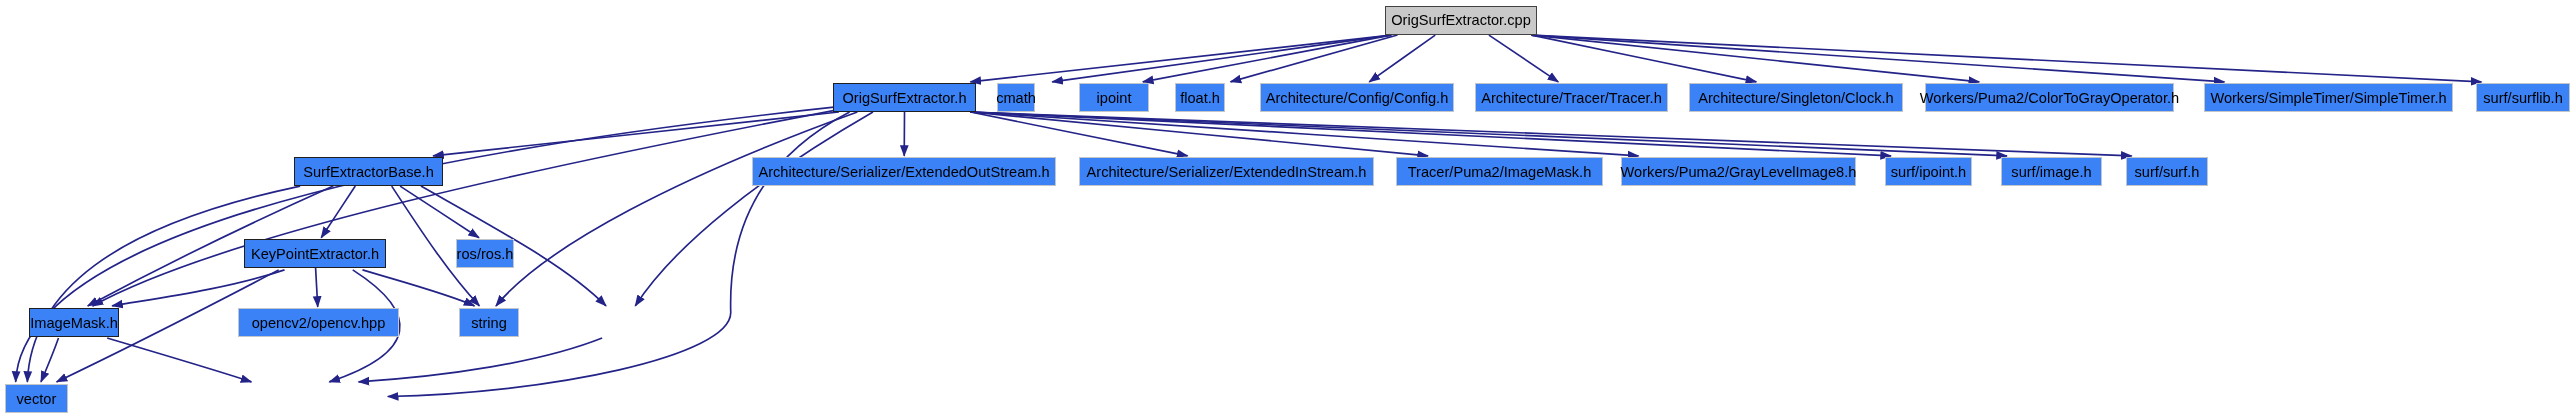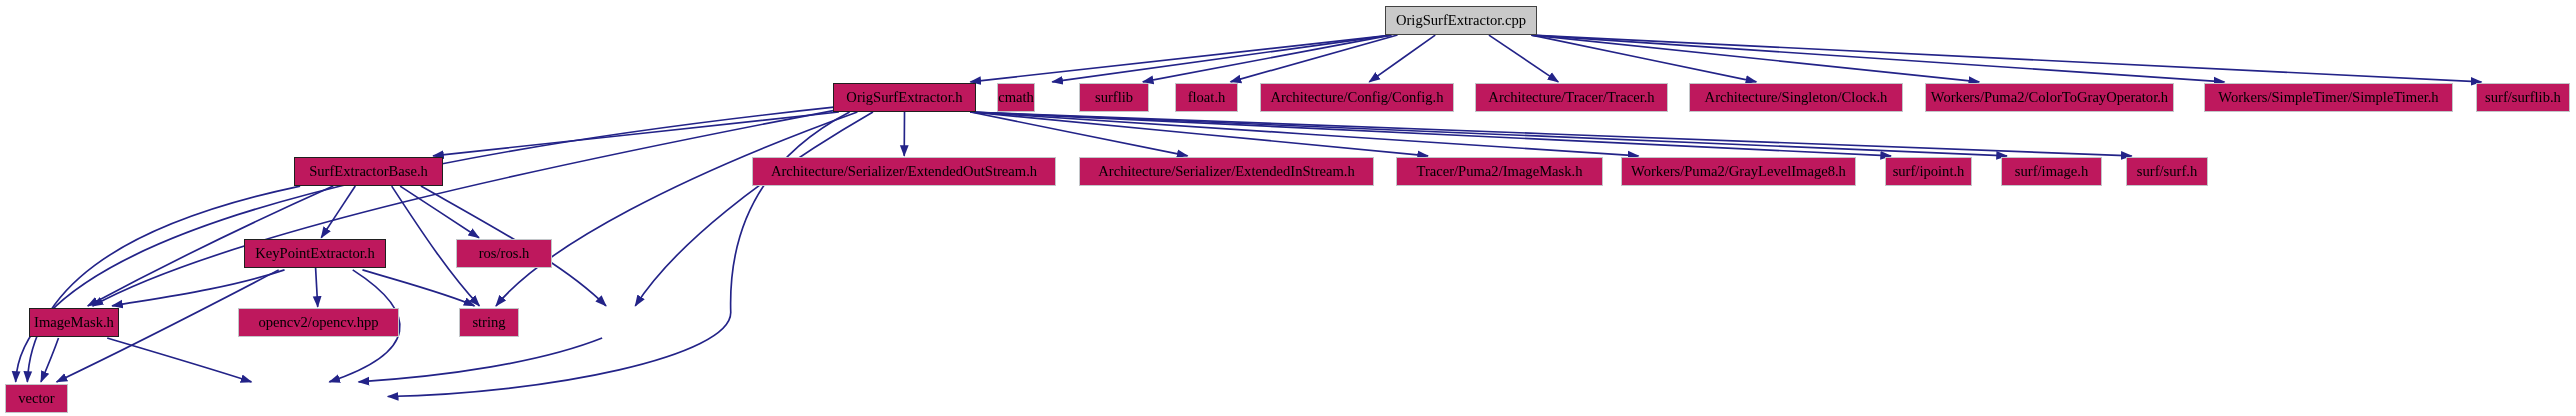--- a/index.html
+++ b/index.html
@@ -3,27 +3,27 @@
 <meta charset="utf-8">
 <style>
   :root{
     --edge:#232388; --node-border:#c2c6c9; --linked-border:#1f1f1f;
     --main-fill:#c9c9c9; --main-border:#424242; --text:#000; --bg:#fff;
   }
   html,body{margin:0;padding:0;background:var(--bg);}
   #graph{position:relative;width:2576px;height:416px;background:var(--bg);
          font-family:"Liberation Sans","DejaVu Sans",sans-serif;overflow:hidden;}
   #edges{position:absolute;left:0;top:0;width:2576px;height:416px;}
-  .node{position:absolute;height:29px;box-sizing:border-box;background:#be185d;
+  .node{position:absolute;height:29px;box-sizing:border-box;background:#3b82f6;
         border:1px solid var(--node-border);color:var(--text);
         display:flex;align-items:center;justify-content:center;
         font-size:14.6px;white-space:nowrap;z-index:2;}
   .node.linked{border:1.5px solid var(--linked-border);}
   .node.main{background:var(--main-fill);border:1.9px solid var(--main-border);font-weight:400;}
-  .node span{padding:0 21px;font-family:Liberation Serif, serif;}
+  .node span{padding:0 21px;}
 </style>
 </head>
 <body>
 
 <div id="graph">
   <svg id="edges" width="2576" height="416" viewBox="0 0 2644 427">
     <defs>
       <marker id="arrow" markerUnits="userSpaceOnUse" markerWidth="13" markerHeight="10" refX="11" refY="5" orient="auto">
         <path d="M0,0.5 L12,5 L0,9.5 z" fill="#232388"></path>
       </marker>
@@ -71,23 +71,23 @@
       <span>OrigSurfExtractor.cpp</span>
     </div>
 
   <div class="node linked" style="left:833px;top:83px;width:143px">
       <span>OrigSurfExtractor.h</span>
     </div>
   <div class="node plain" style="left:997px;top:83px;width:38px">
       <span>cmath</span>
     </div>
   <div class="node plain" style="left:1079px;top:83px;width:70px">
-      <span>surflib</span>
+      <span>ipoint</span>
     </div>
-  <div class="node plain" style="left:1175px;top:83px;width:63px">
+  <div class="node plain" style="left:1175px;top:83px;width:50px">
       <span>float.h</span>
     </div>
   <div class="node plain" style="left:1475px;top:83px;width:193px">
       <span>Architecture/Tracer/Tracer.h</span>
     </div>
   <div class="node plain" style="left:1260px;top:83px;width:194px">
       <span>Architecture/Config/Config.h</span>
     </div>
   <div class="node plain" style="left:1689px;top:83px;width:214px">
       <span>Architecture/Singleton/Clock.h</span>
@@ -123,21 +123,21 @@
   <div class="node plain" style="left:2001px;top:157px;width:101px">
       <span>surf/image.h</span>
     </div>
   <div class="node plain" style="left:2126px;top:157px;width:82px">
       <span>surf/surf.h</span>
     </div>
 
   <div class="node linked" style="left:244px;top:239px;width:142px">
       <span>KeyPointExtractor.h</span>
     </div>
-  <div class="node plain" style="left:456px;top:239px;width:96px">
+  <div class="node plain" style="left:456px;top:239px;width:58px">
       <span>ros/ros.h</span>
     </div>
 
   <div class="node linked" style="left:29px;top:308px;width:90px">
       <span>ImageMask.h</span>
     </div>
   <div class="node plain" style="left:238px;top:308px;width:161px">
       <span>opencv2/opencv.hpp</span>
     </div>
   <div class="node plain" style="left:459px;top:308px;width:60px">

